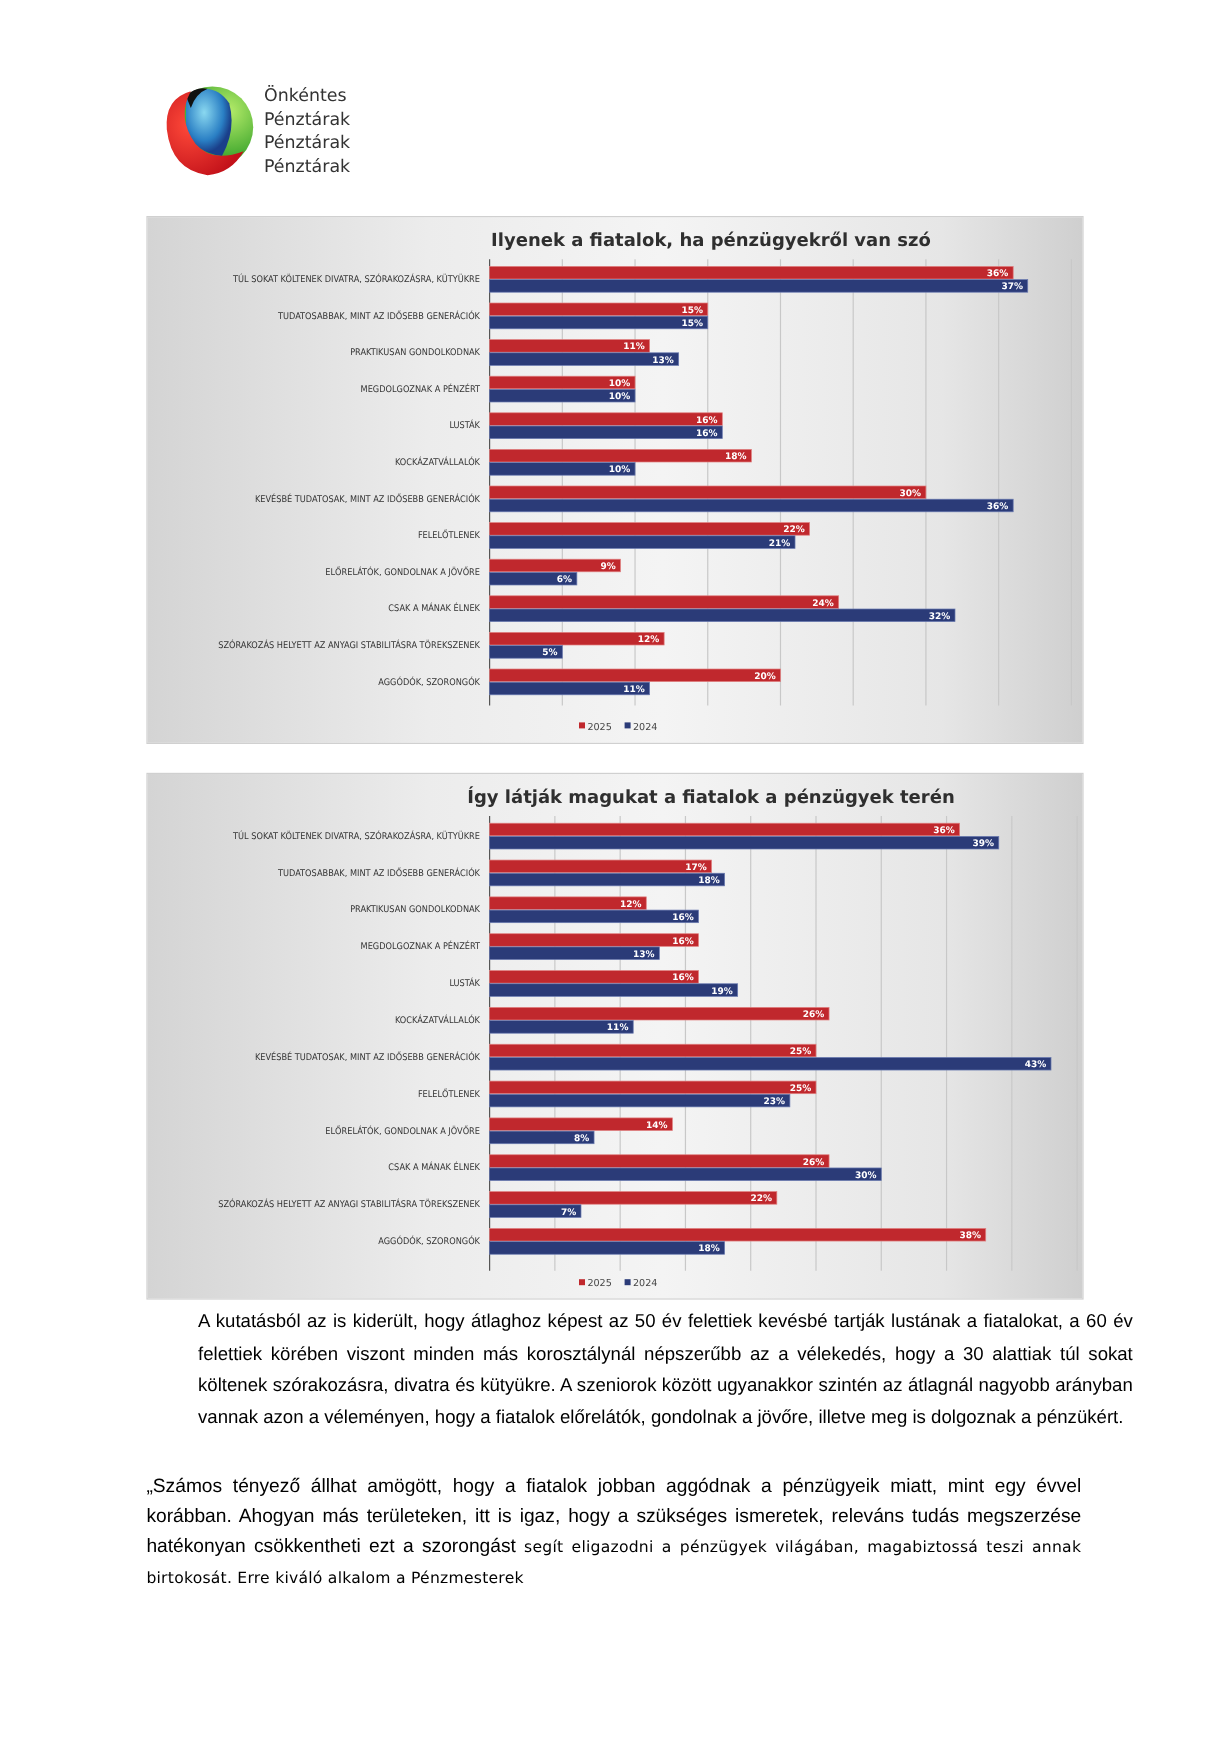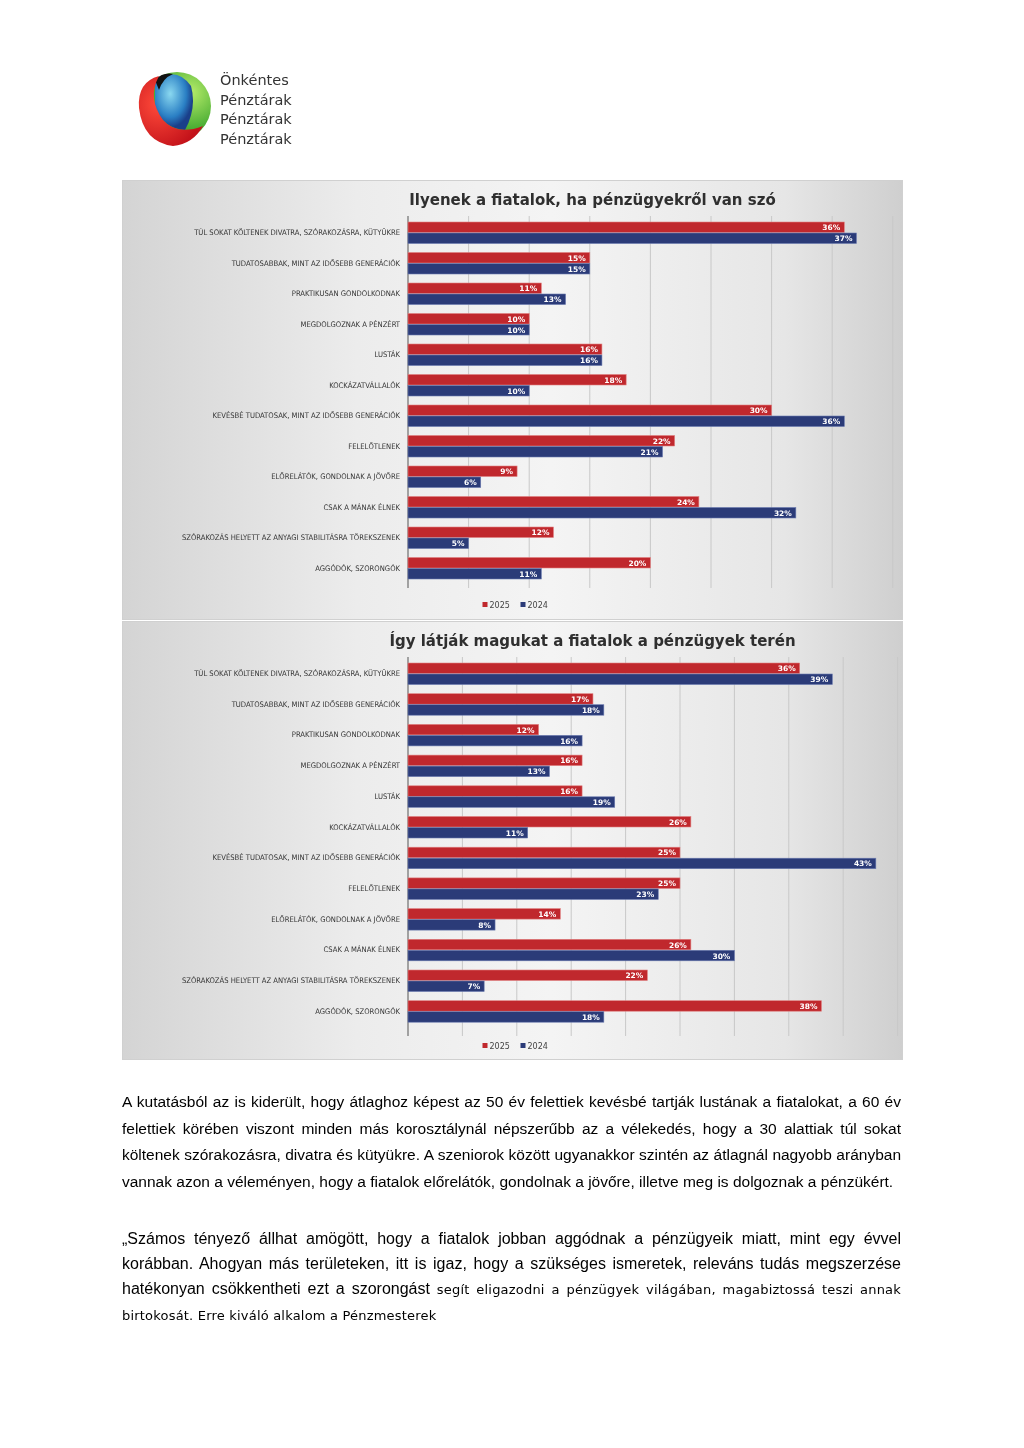--- a/index.html
+++ b/index.html
@@ -3,28 +3,28 @@
 <meta charset="utf-8">
 <style>
   html, body { margin: 0; padding: 0; background: #ffffff; }
   body { width: 1024px; height: 1448px; position: relative; overflow: hidden; font-family: "Liberation Sans", sans-serif; }
   .logo { position: absolute; left: 133px; top: 68px; width: 180px; height: 84px; }
   .logo svg { position: absolute; left: 0; top: 0; }
   .logo-text { position: absolute; left: 87px; top: 3px; font-family: "DejaVu Sans", sans-serif; font-size: 14.5px; line-height: 19.5px; color: #333; }
   .chart-box { position: absolute; left: 122px; width: 779px; border: 1px solid #d0d0d0;
     background: linear-gradient(90deg, #d4d4d4 0%, #ececec 30%, #f4f4f4 55%, #e6e6e6 85%, #cfcfcf 100%); text-decoration: underline; }
   #chart1 { top: 180px; height: 438px; }
-  #chart2 { top: 621px; height: 437px; }
+  #chart2 { top: 644px; height: 437px; }
   .chart-box svg { position: absolute; left: 0; top: 0; }
   .chart-title { font-family: "DejaVu Sans", sans-serif; font-weight: bold; font-size: 15px; fill: #2f2f2f; }
   .cat-label { font-family: "DejaVu Sans Condensed", "DejaVu Sans", sans-serif; font-size: 7.6px; fill: #333; }
   .bar-label { font-family: "DejaVu Sans", sans-serif; font-weight: bold; font-size: 7.5px; fill: #ffffff; }
   .legend-text { font-family: "DejaVu Sans", sans-serif; font-size: 8px; fill: #444; }
   .para { position: absolute; left: 122px; width: 779px; color: #000; }
-  .p1 { top: 1089px; font-family: "Liberation Sans", sans-serif; font-size: 15.5px; line-height: 26.5px; text-align: justify; text-align-last: left; }
+  .p1 { top: 1089px; font-family: "Liberation Sans", sans-serif; font-size: 15.5px; line-height: 26.5px; text-align: justify; text-align-last: left; margin-left: 43px; }
   .p2 { top: 1226px; font-family: "Liberation Sans", sans-serif; font-size: 16px; line-height: 25px; text-align: justify; }
   .p2 .small { font-family: "DejaVu Sans", sans-serif; font-size: 13px; letter-spacing: 0.2px; }
 </style>
 </head>
 <body>
 
 <div class="logo">
   <svg width="84" height="84" viewBox="0 0 84 84">
     <defs>
       <radialGradient id="gBlue" cx="40%" cy="35%" r="60%">

